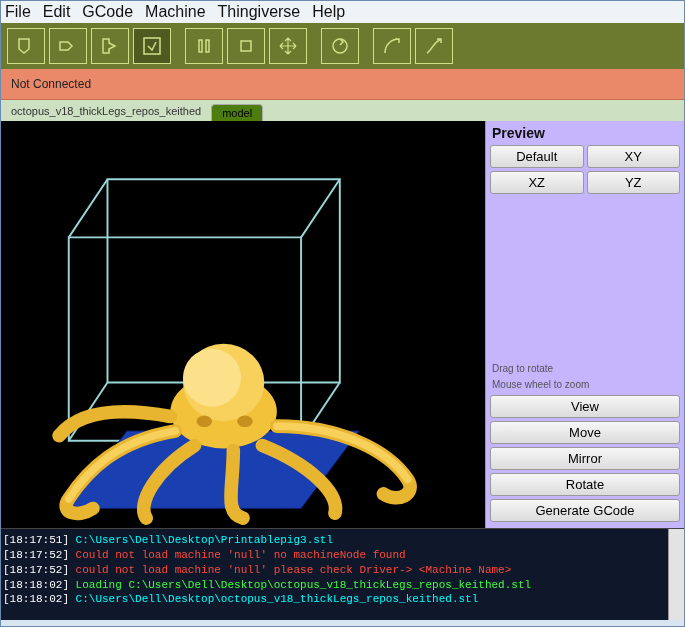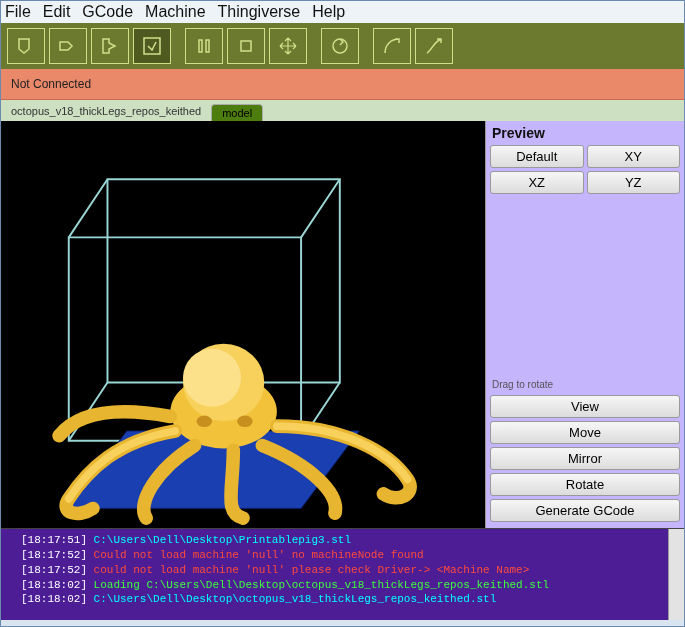--- a/index.html
+++ b/index.html
@@ -117,24 +117,24 @@
     padding: 2px 4px 6px 4px;
   }
   .hint {
     padding: 2px 6px;
     font-size: 10px;
     color: #555;
     line-height: 1.2;
   }
   .spacer { flex: 1; }
   .console {
-    background: #4c1d95;
+    background: #0f172a;
     font-family: "Courier New", monospace;
     font-size: 11px;
-    padding: 4px 6px 10px 20px;
+    padding: 4px 6px 10px 2px;
     height: 92px;
     overflow: hidden;
     border-top: 1px solid #444;
     position: relative;
   }
   .console .line { white-space: pre; line-height: 1.35; }
   .ts { color: #ffffff; }
   .cy { color: #00ffff; }
   .rd { color: #ff4a3a; }
   .gr { color: #3cff3c; }
@@ -269,20 +269,21 @@
   <div class="side-panel">
     <div class="panel-title">Preview</div>
     <div class="btn-grid">
       <div class="btn">Default</div>
       <div class="btn">XY</div>
       <div class="btn">XZ</div>
       <div class="btn">YZ</div>
     </div>
     <div class="spacer"></div>
     <div class="hint">Drag to rotate</div>
+    <div class="hint">Mouse wheel to zoom</div>
     <div class="btn-col">
       <div class="btn-full">View</div>
       <div class="btn-full">Move</div>
       <div class="btn-full">Mirror</div>
       <div class="btn-full">Rotate</div>
       <div class="btn-full">Generate GCode</div>
     </div>
   </div>
 </div>
 

